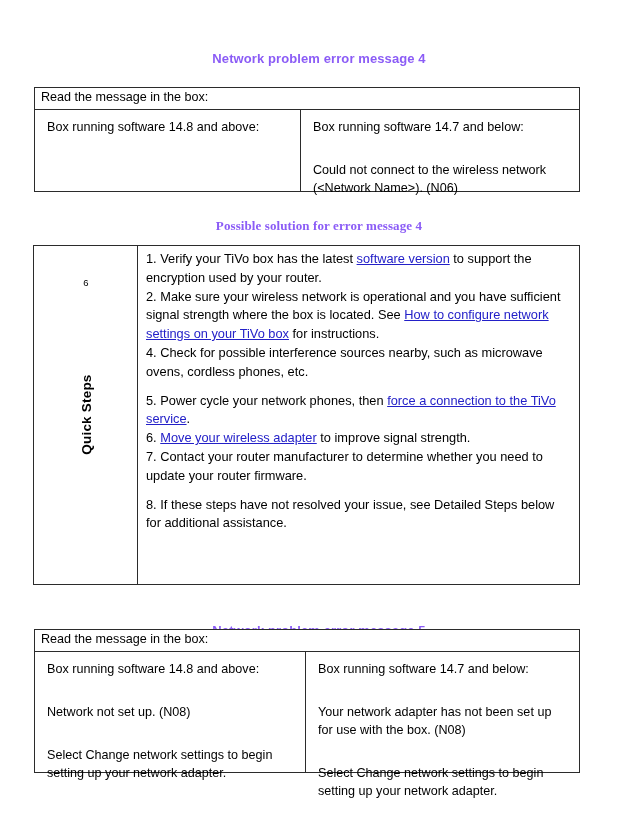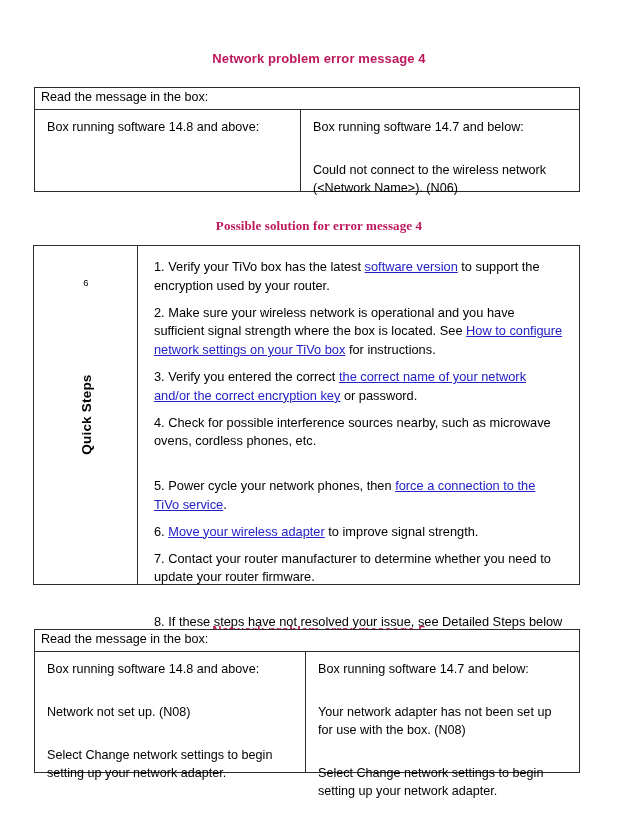--- a/index.html
+++ b/index.html
@@ -24,21 +24,21 @@
 
   
   .section-title {
     position: absolute;
     left: 0;
     width: 638px;
     text-align: center;
     font-size: 13px;
     font-weight: bold;
     letter-spacing: 0.1px;
-    color: #be185d;
+    color: #8b5cf6;
   }
   #title-err4 { top: 51px; }
   #title-sol4 { top: 218px; font-family: Liberation Serif, serif; }
   #title-err5 { top: 603px; margin-top: 20px; }
 
   
   .tbl {
     position: absolute;
     border: 1.4px solid #2b2b2b;
     box-sizing: border-box;
@@ -128,21 +128,21 @@
     transform: rotate(-90deg);
     white-space: nowrap;
     font-size: 13.5px;
     font-weight: bold;
     letter-spacing: 0.2px;
   }
 
   .step {
     font-size: 12.8px;
     line-height: 1.47;
-    margin: 8px;
+    margin: 0;
   }
   .step-gap { height: 10px; }
 
   a.doclink,
   .doclink {
     color: #2320c8;
     text-decoration: underline;
     text-underline-offset: 1px;
   }
 </style>
@@ -176,21 +176,20 @@
     <div class="row">
       <div class="cell vline col-label">
         <div class="label-number">6</div>
         <div class="label-rotated">
           <span>Quick Steps</span>
         </div>
       </div>
       <div class="cell col-steps" id="steps-container">
           <div class="step"><span>1.</span><span> Verify your TiVo box has the latest </span><a class="doclink" href="#">software version</a><span> to support the encryption used by your router.</span></div>
           <div class="step"><span>2.</span><span> Make sure your wireless network is operational and you have sufficient signal strength where the box is located. See </span><a class="doclink" href="#">How to configure network settings on your TiVo box</a><span> for instructions.</span></div>
-          <div class="step"><span>3.</span><span> Verify you entered the correct </span><a class="doclink" href="#">the correct name of your network and/or the correct encryption key</a><span> or password.</span></div>
           <div class="step"><span>4.</span><span> Check for possible interference sources nearby, such as microwave ovens, cordless phones, etc.</span></div>
           <div class="step-gap"></div>
           <div class="step"><span>5.</span><span> Power cycle your network phones, then </span><a class="doclink" href="#">force a connection to the TiVo service</a><span>.</span></div>
           <div class="step"><span>6.</span><span> </span><a class="doclink" href="#">Move your wireless adapter</a><span> to improve signal strength.</span></div>
           <div class="step"><span>7.</span><span> Contact your router manufacturer to determine whether you need to update your router firmware.</span></div>
           <div class="step-gap"></div>
           <div class="step"><span>8.</span><span> If these steps have not resolved your issue, see Detailed Steps below for additional assistance.</span></div>
         </div>
     </div>
   </div>

